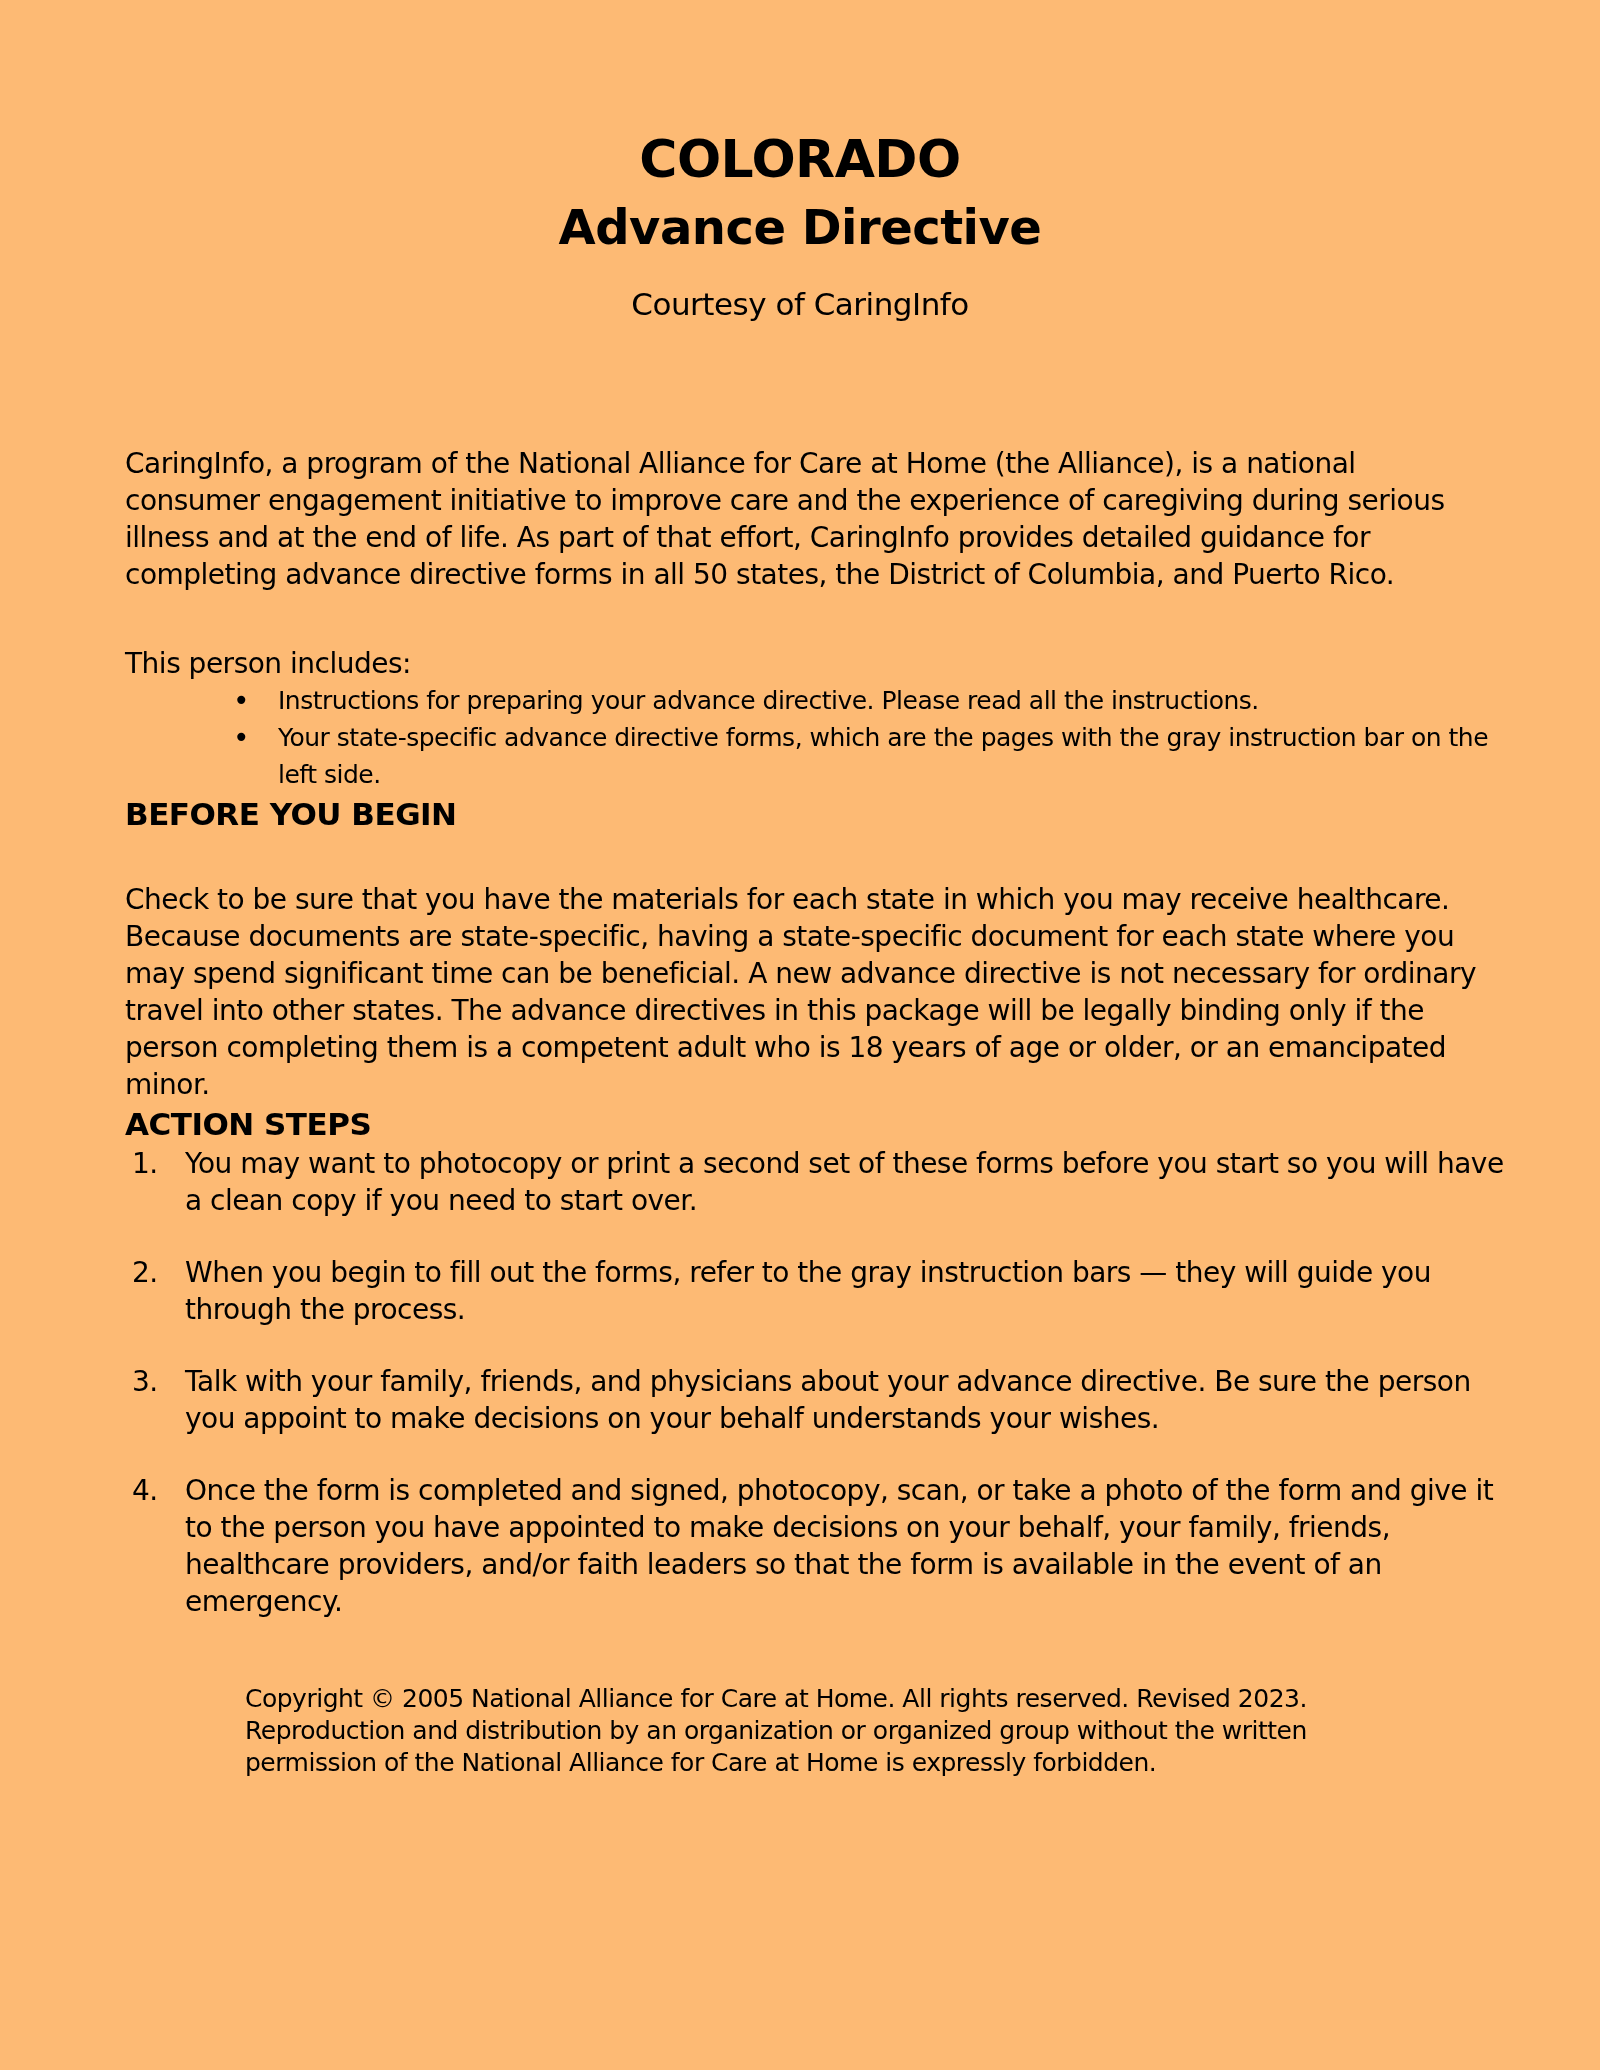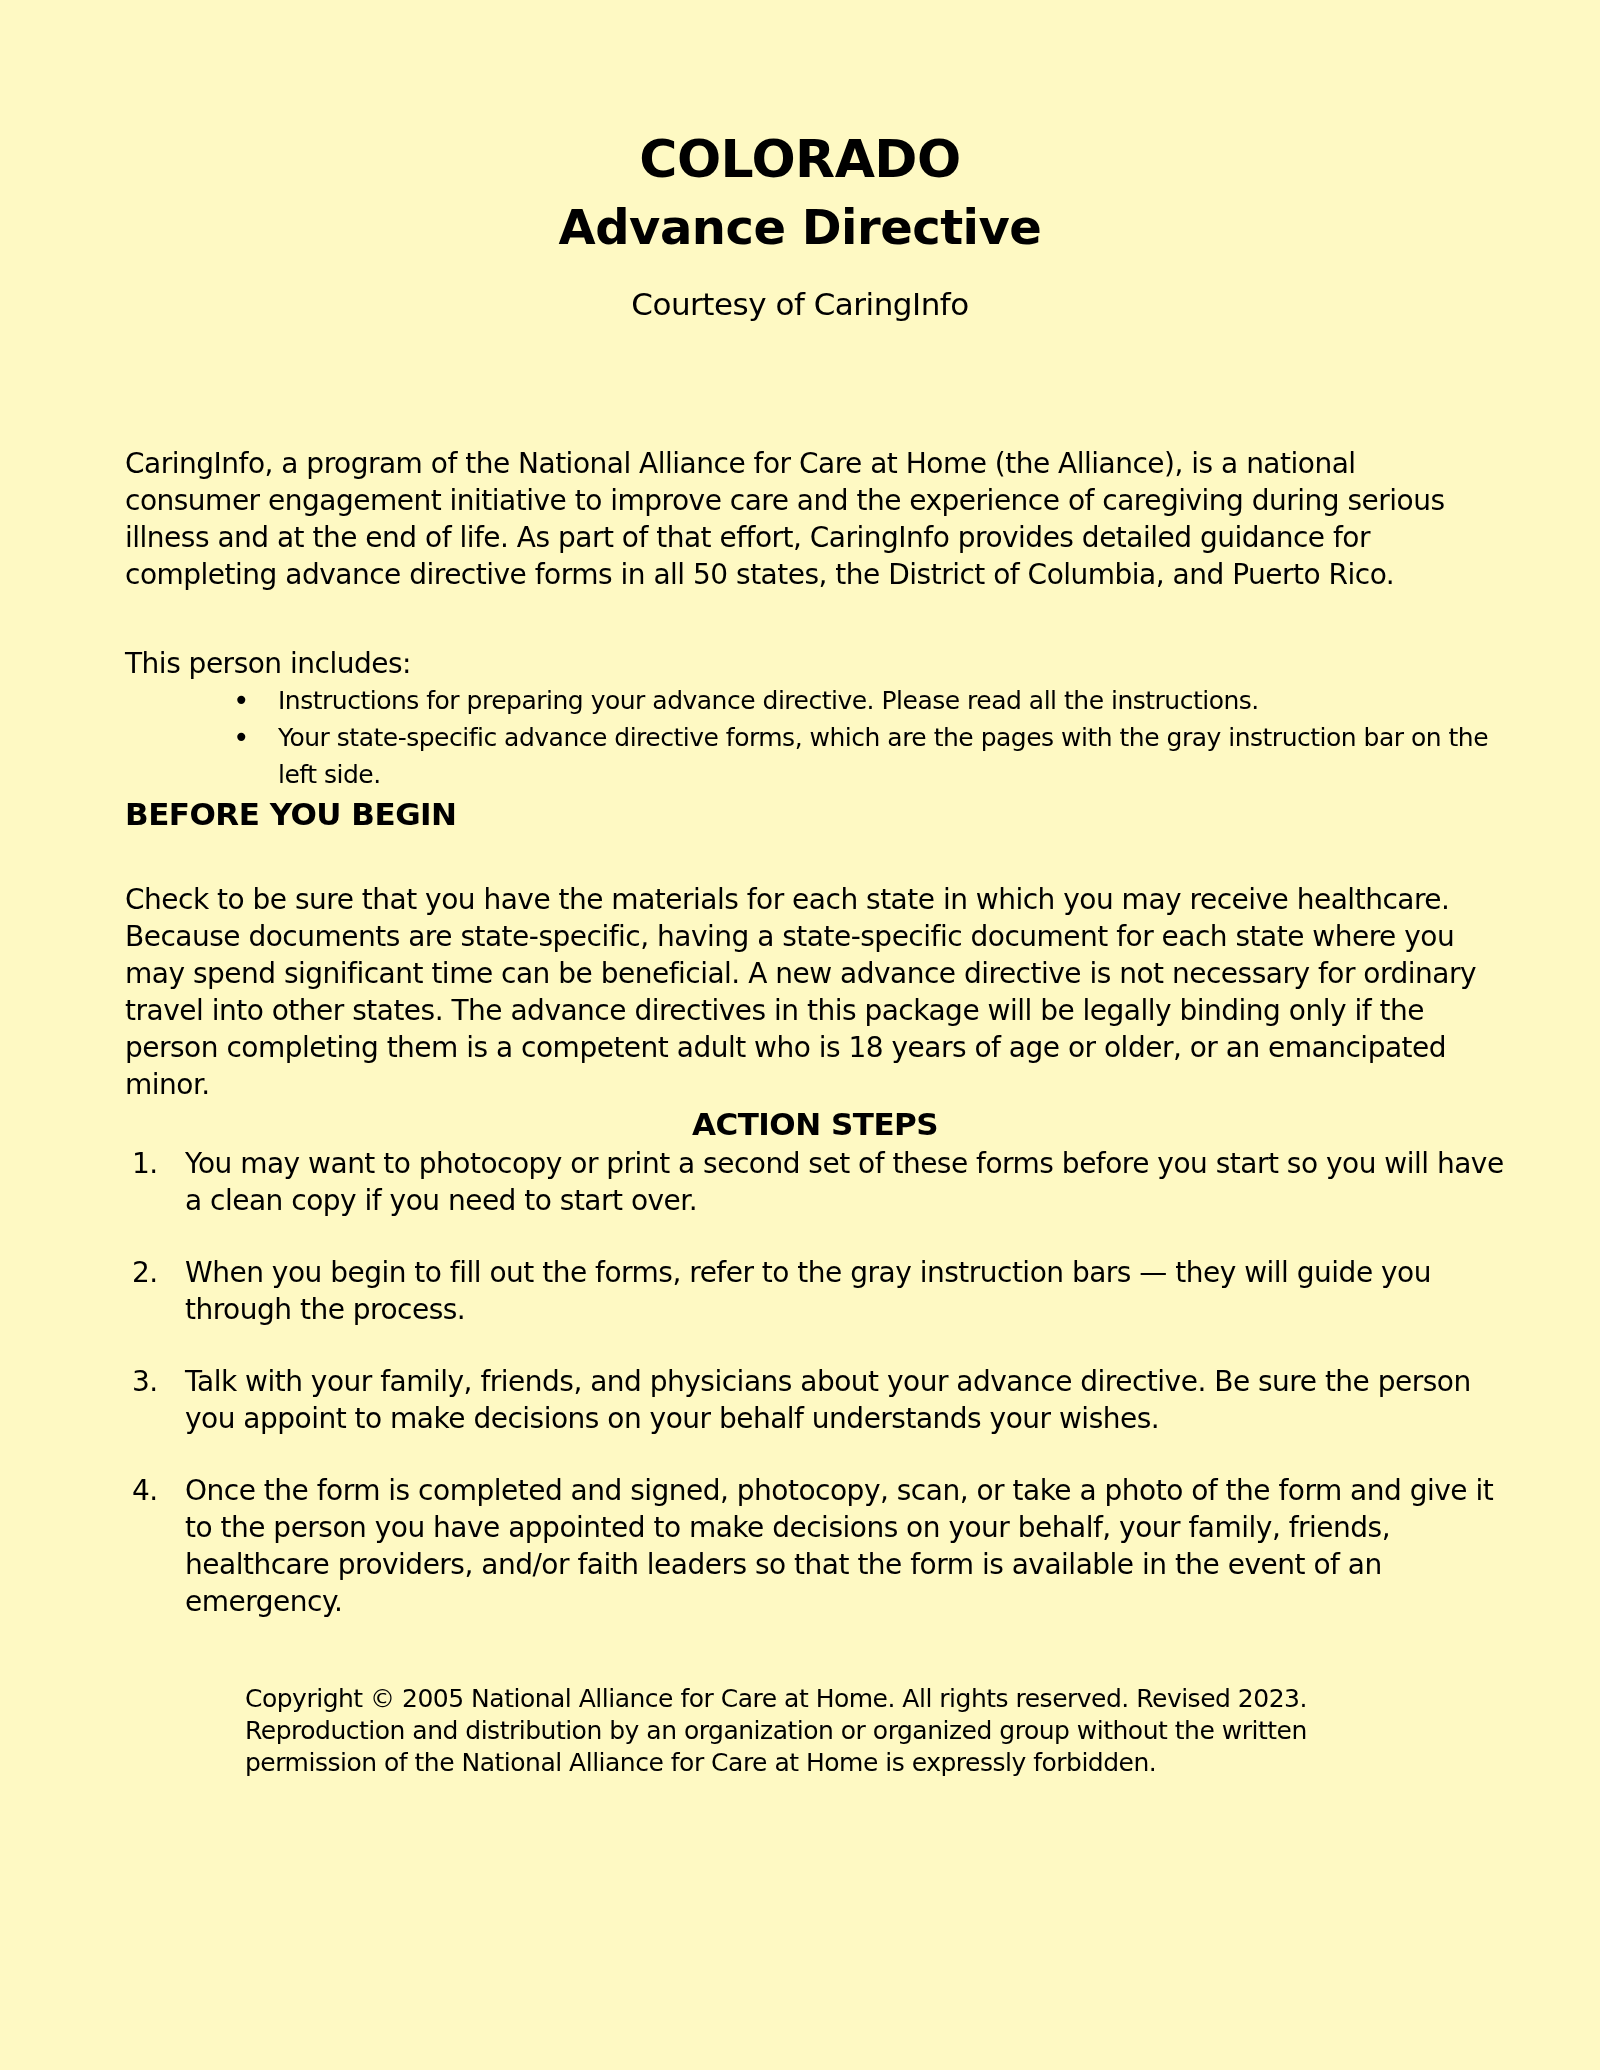--- a/index.html
+++ b/index.html
@@ -6,21 +6,21 @@
     margin: 0;
     padding: 0;
     background: #ffffff;
   }
   .page {
     position: relative;
     width: 1600px;
     height: 2070px;
     box-sizing: border-box;
     padding: 0 95px 0 125px;
-    background: #fef9c3;
+    background: #fdba74;
     color: #000000;
     font-family: "DejaVu Sans", "Liberation Sans", sans-serif;
     letter-spacing: -0.5px;
     overflow: hidden;
   }
   .titles {
     margin-right: 30px; 
     text-align: center;
   }
   .title1 {
@@ -82,21 +82,21 @@
     font-size: 25px;
     line-height: 37px;
   }
   h2.sect {
     margin: 0;
     font-size: 31px;
     font-weight: bold;
     line-height: 42px;
   }
   .h-before { margin-top: 28px; }
-  .h-action { margin-top: 35px; text-align: center; }
+  .h-action { margin-top: 35px; }
   .before-para {
     margin: 46px 0 0 0;
   }
   .num-list {
     margin-top: 0;
   }
   .num-item {
     display: flex;
     margin-left: 7px;
     margin-bottom: 35px;

